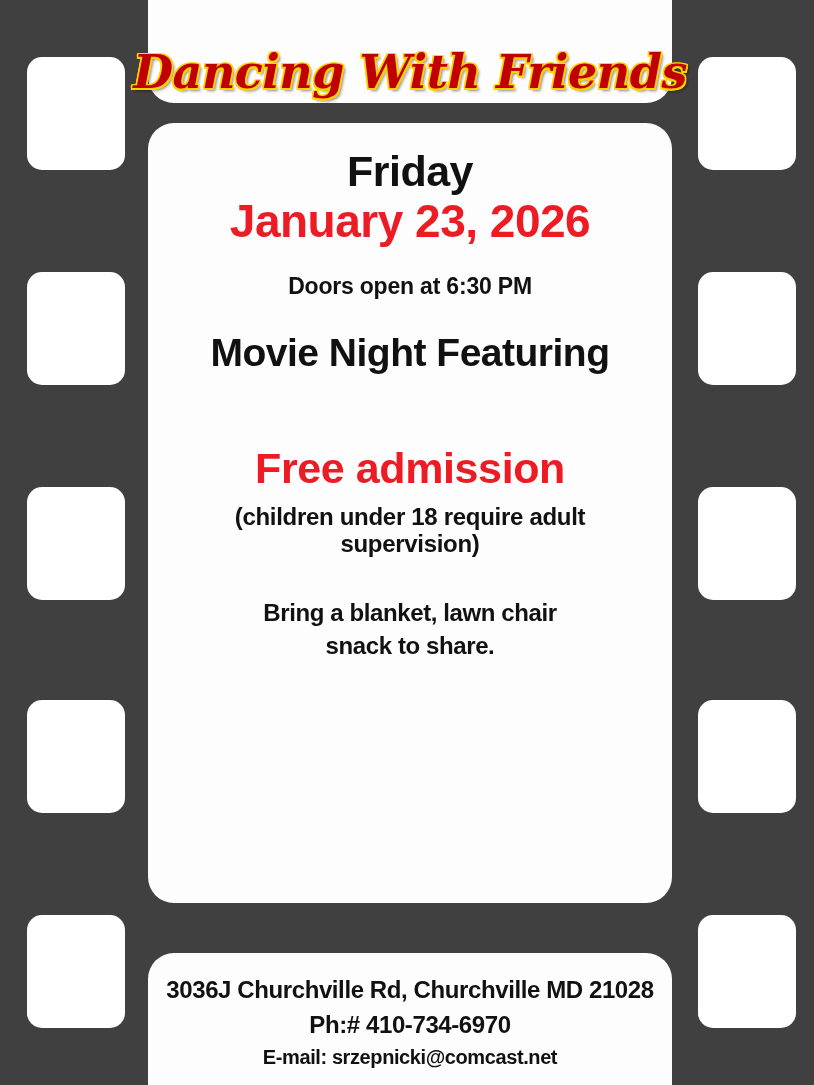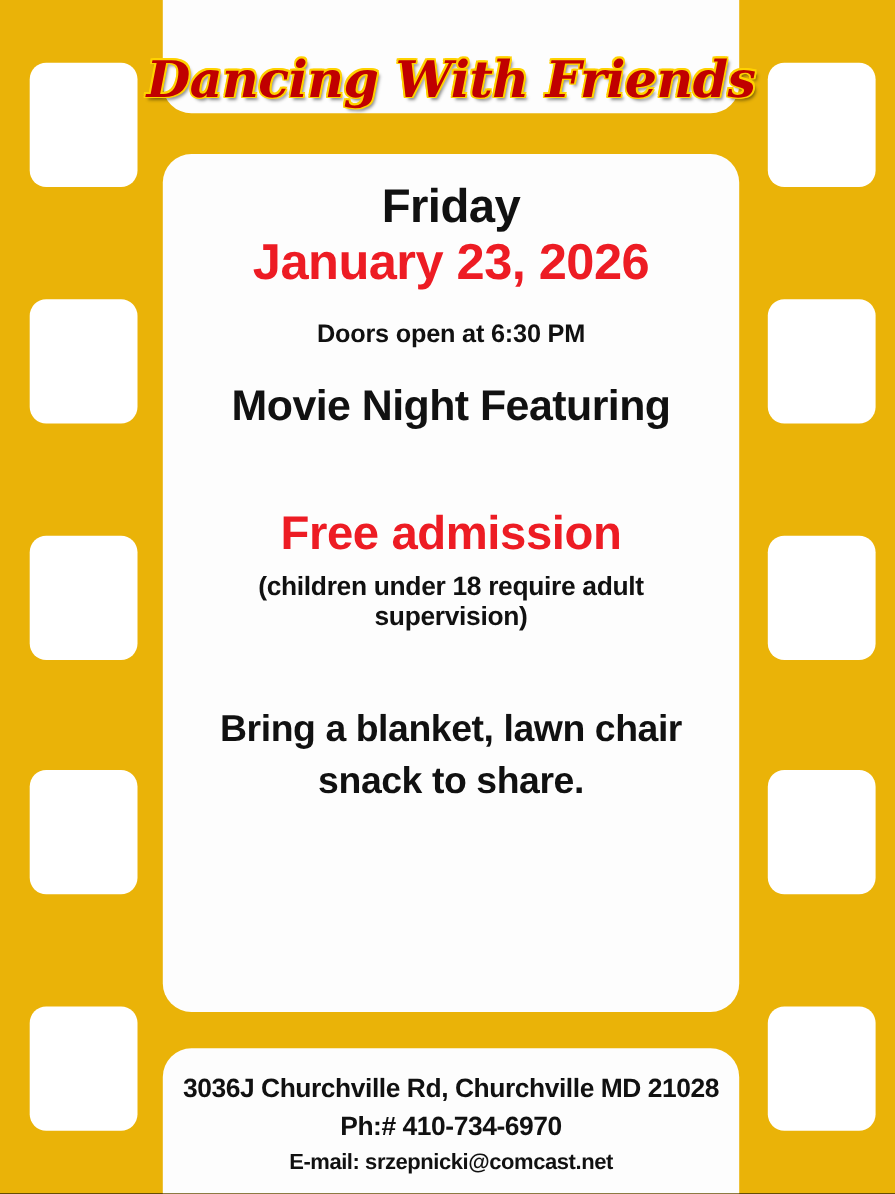--- a/index.html
+++ b/index.html
@@ -8,21 +8,21 @@
     background: #000000;
   }
   body {
     font-family: "Liberation Sans", sans-serif;
   }
 
   .poster {
     position: relative;
     width: 814px;
     height: 1085px;
-    background: #eab308;
+    background: #404040;
     overflow: hidden;
   }
 
   
   .sprocket {
     position: absolute;
     width: 98px;
     height: 113px;
     background: #ffffff;
     border-radius: 15px;
@@ -66,21 +66,21 @@
        0   -1.5px 0 #FFD200,
        1.5px 1.5px 0 #FFD200,
       -1.5px 1.5px 0 #FFD200,
        1.5px -1.5px 0 #FFD200,
       -1.5px -1.5px 0 #FFD200,
        2.5px 2.5px 3px rgba(0,0,0,0.45);
   }
 
   
   .card-main {
-    top: 140px;
+    top: 123px;
     height: 780px;
     padding: 26px 18px 0 18px;
     text-align: center;
   }
 
   
   .card-footer {
     top: 953px;
     height: 160px;
     padding: 22px 14px 0 14px;
@@ -90,21 +90,21 @@
   .line { color: #111111; font-weight: bold; }
   .red  { color: #ED1C24; font-weight: bold; }
 
   .l-friday    { font-size: 43px; line-height: 1.05; letter-spacing: -0.5px; }
   .l-date      { font-size: 46px; line-height: 1.12; letter-spacing: -0.5px; margin-top: 2px; }
   .l-doors     { font-size: 23px; line-height: 1.1;  letter-spacing: -0.2px; margin-top: 26px; }
   .l-featuring { font-size: 39px; line-height: 1.1;  letter-spacing: -0.5px; margin-top: 33px; }
   .l-movie     { font-size: 45px; line-height: 1.1;  letter-spacing: -0.5px; margin-top: 62px; }
   .l-free      { font-size: 43px; line-height: 1.1;  letter-spacing: -0.4px; margin-top: 70px; }
   .l-children  { font-size: 24px; line-height: 1.1;  letter-spacing: -0.3px; margin-top: 12px; }
-  .l-bring     { font-size: 34px; line-height: 1.37; letter-spacing: -0.4px; margin-top: 66px; }
+  .l-bring     { font-size: 24px; line-height: 1.37; letter-spacing: -0.4px; margin-top: 40px; }
 
   .l-addr  { font-size: 24px; line-height: 1.25; letter-spacing: -0.4px; }
   .l-phone { font-size: 24px; line-height: 1.25; letter-spacing: -0.4px; margin-top: 5px; }
   .l-email { font-size: 20px; line-height: 1.25; letter-spacing: -0.4px; margin-top: 5px; }
 </style>
 </head>
 <body>
 
 <div class="poster">
 

